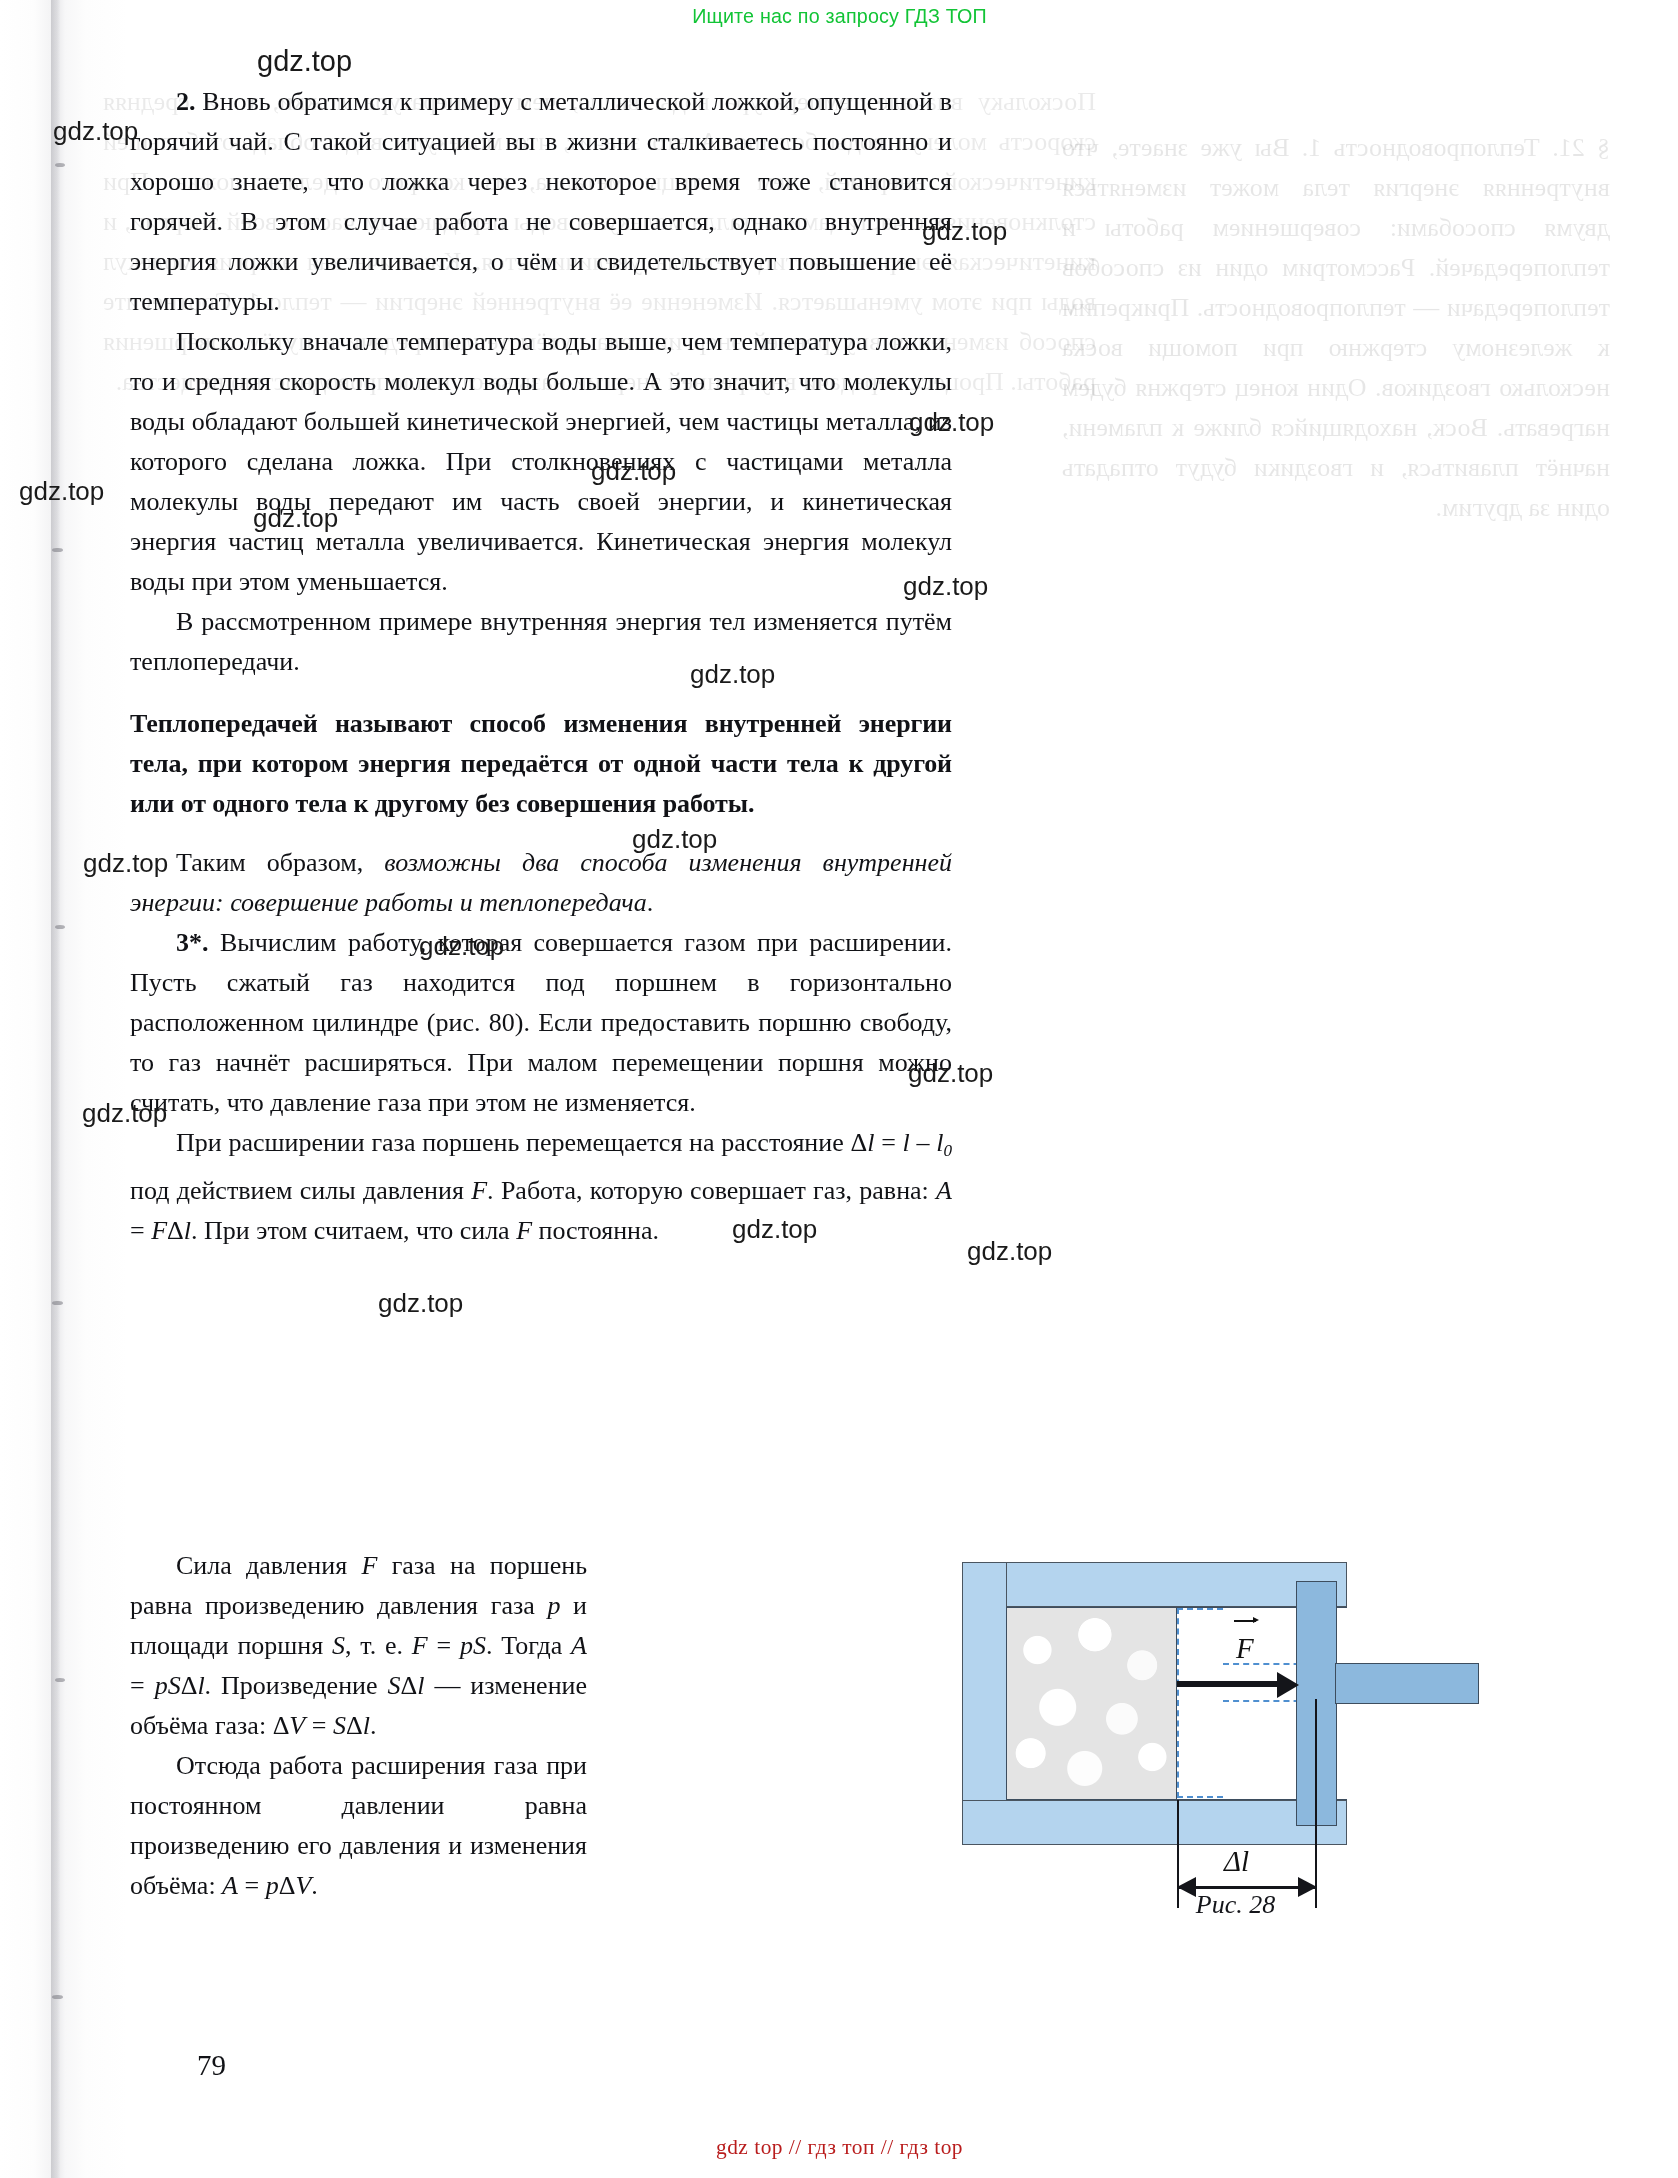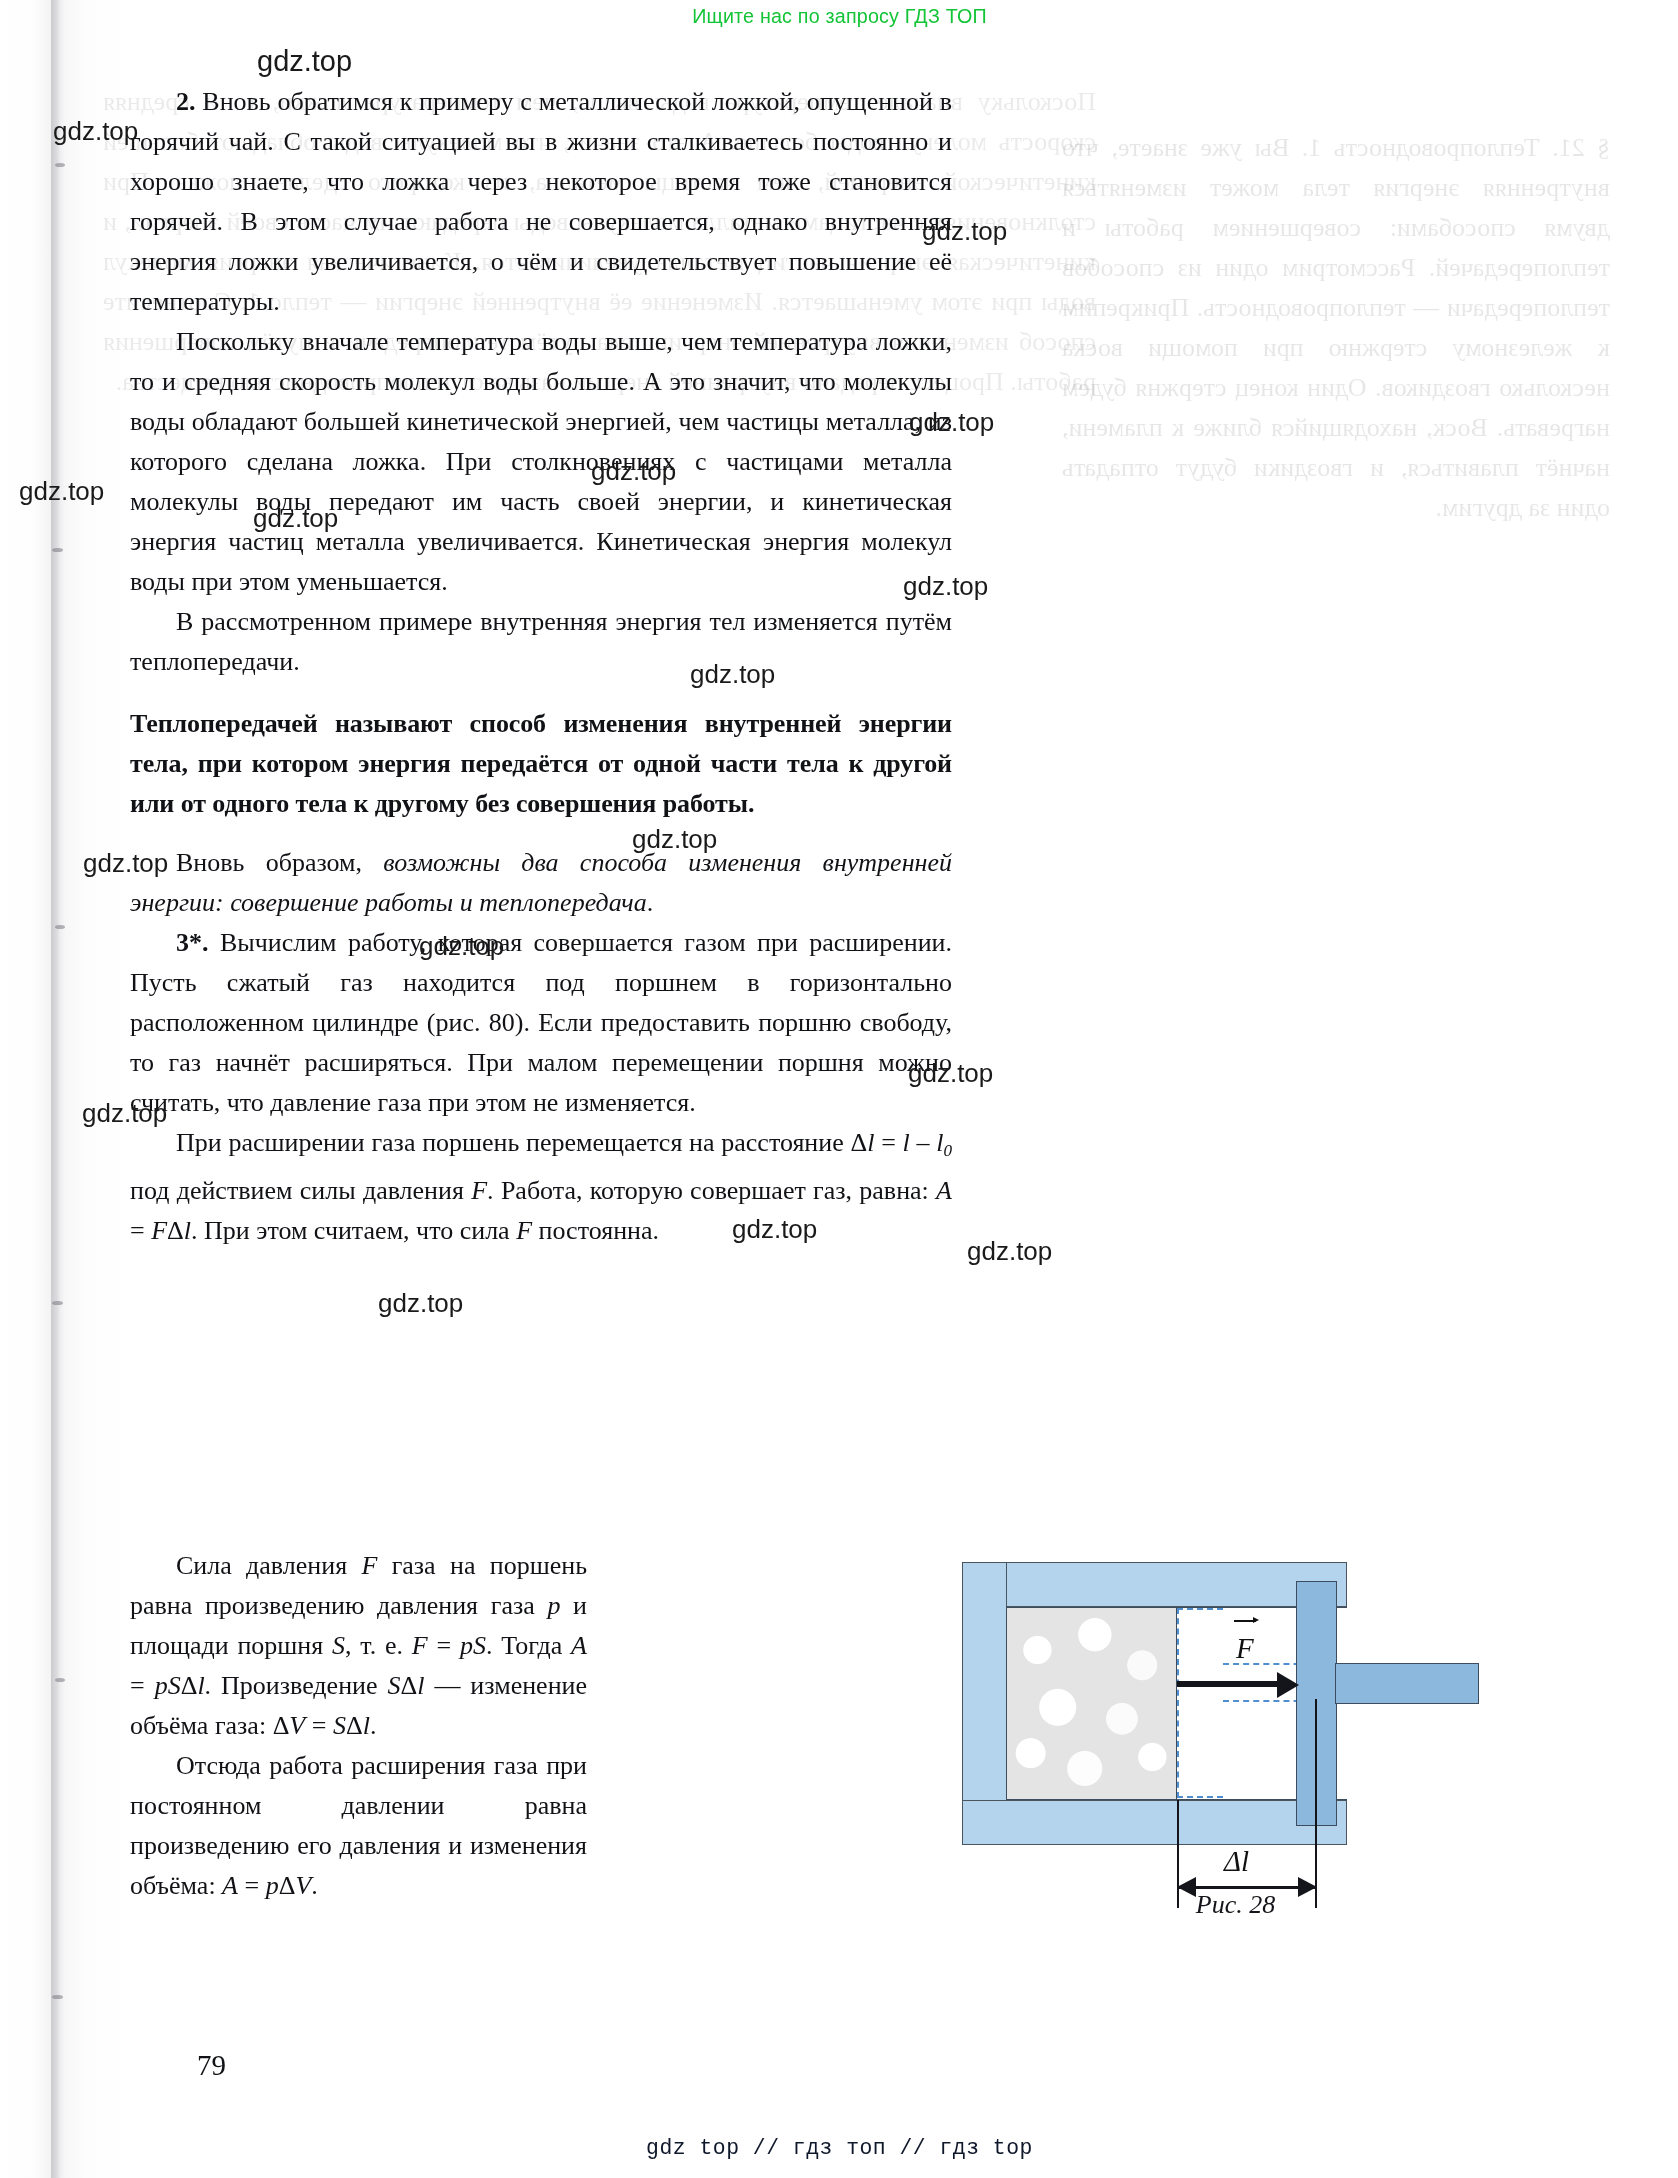--- a/index.html
+++ b/index.html
@@ -32,22 +32,22 @@
     font-family:"Liberation Sans", sans-serif;
     color:#1a1a1a; font-weight:400; white-space:nowrap;
   }
   .wm-head{
     position:absolute; top:5.1px; left:0; width:1679px; text-align:center;
     font-family:"Liberation Sans", sans-serif;
     font-size:19.7px; color:#12c436; font-weight:500; letter-spacing:0.2px;
   }
   .wm-foot{
     position:absolute; bottom:19px; left:0; width:1679px; text-align:center;
-    font-family:Liberation Mono, monospace;
-    font-size:21.4px; color:#0f172a; letter-spacing:0.5px;
+    font-family:Liberation Serif, serif;
+    font-size:21.4px; color:#b91c1c; letter-spacing:0.5px;
   }
 
   
   #bleed{
     position:absolute; left:103px; top:82px; width:993px; height:1969px;
     opacity:.085; transform:scaleX(-1);
     font-size:26px; line-height:40px; color:#1b1b1b;
     font-family:"Liberation Serif", serif; text-align:justify;
     pointer-events:none; overflow:hidden;
   }
@@ -135,21 +135,21 @@
 <div id="content">
 
   <p class="ind"><span class="num">2.</span> <span>Вновь обратимся к примеру с металлической ложкой, опущенной в горячий чай. С такой ситуацией вы в жизни сталкиваетесь постоянно и хорошо знаете, что ложка через некоторое время тоже становится горячей. В этом случае работа не совершается, однако внутренняя энергия ложки увеличивается, о чём и свидетельствует повышение её температуры.</span></p>
 
   <p class="ind">Поскольку вначале температура воды выше, чем температура ложки, то и средняя скорость молекул воды больше. А это значит, что молекулы воды обладают большей кинетической энергией, чем частицы металла, из которого сделана ложка. При столкновениях с частицами металла молекулы воды передают им часть своей энергии, и кинетическая энергия частиц металла увеличивается. Кинетическая энергия молекул воды при этом уменьшается.</p>
 
   <p class="ind">В рассмотренном примере внутренняя энергия тел изменяется путём теплопередачи.</p>
 
   <p class="defn">Теплопередачей называют способ изменения внутренней энергии тела, при котором энергия передаётся от одной части тела к другой или от одного тела к другому без совершения работы.</p>
 
-  <p class="ind mt"><span>Вновь образом, </span><span class="ital">возможны два способа изменения внутренней энергии: совершение работы и теплопередача</span><span>.</span></p>
+  <p class="ind mt"><span>Таким образом, </span><span class="ital">возможны два способа изменения внутренней энергии: совершение работы и теплопередача</span><span>.</span></p>
 
   <p class="ind"><span class="num">3*.</span> <span>Вычислим работу, которая совершается газом при расширении. Пусть сжатый газ находится под поршнем в горизонтально расположенном цилиндре (рис. 80). Если предоставить поршню свободу, то газ начнёт расширяться. При малом перемещении поршня можно считать, что давление газа при этом не изменяется.</span></p>
 
   <p class="ind"><span>При расширении газа поршень перемещается на расстояние </span><span class="dl">Δ</span><var>l</var><span> = </span><var>l</var><span> – </span><var>l</var><span class="sub">0</span><span> под действием силы давления </span><var>F</var><span>. Работа, которую совершает газ, равна: </span><var>A</var><span> = </span><var>F</var><span class="dl">Δ</span><var>l</var><span>. При этом считаем, что сила </span><var>F</var><span> постоянна.</span></p>
 </div>
 
 <div id="wrapcol">
   <p class="ind"><span>Сила давления </span><var>F</var><span> газа на поршень равна произведению давления газа </span><var>p</var><span> и площади поршня </span><var>S</var><span>, т. е. </span><var>F</var><span> = </span><var>p</var><var>S</var><span>. Тогда </span><var>A</var><span> = </span><var>p</var><var>S</var><span class="dl">Δ</span><var>l</var><span>. Произведение </span><var>S</var><span class="dl">Δ</span><var>l</var><span> — изменение объёма газа: </span><span class="dl">Δ</span><var>V</var><span> = </span><var>S</var><span class="dl">Δ</span><var>l</var><span>.</span></p>
 
   <p class="ind"><span>Отсюда работа расширения газа при постоянном давлении равна произведению его давления и изменения объёма: </span><var>A</var><span> = </span><var>p</var><span class="dl">Δ</span><var>V</var><span>.</span></p>

